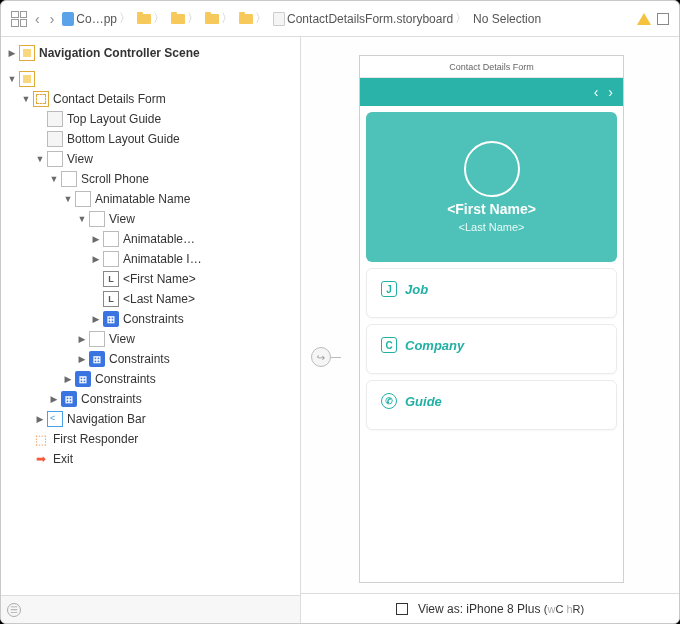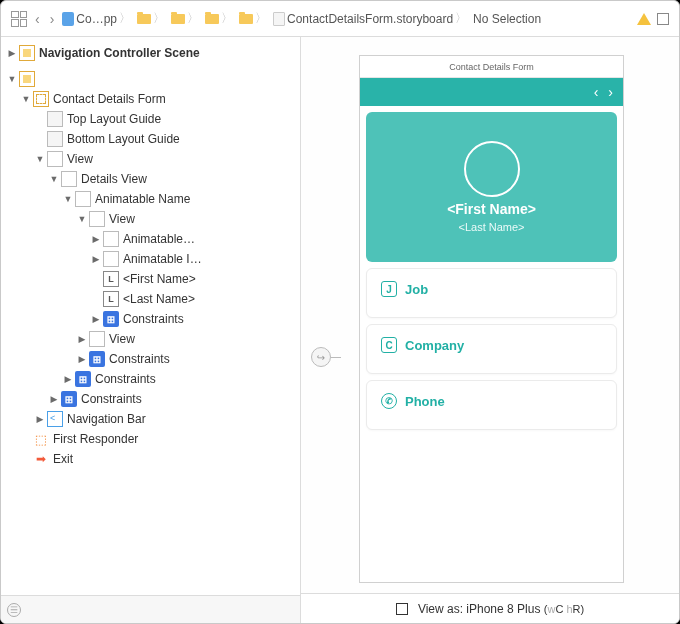--- a/index.html
+++ b/index.html
@@ -56,21 +56,21 @@
 .navbar { height:28px; background:#29b3a9; display:flex; align-items:center; justify-content:flex-end; padding:0 10px; gap:10px;}
 .nav-arrow { color:#fff; font-size:14px;}
 .hero { background:#4ec2b8; height:150px; margin:6px; border-radius:6px; display:flex; flex-direction:column; align-items:center; justify-content:center; gap:4px;}
 .hero-circle { width:56px; height:56px; border:2px solid #fff; border-radius:50%;}
 .hero-name { color:#fff; font-weight:600; font-size:14px;}
 .hero-sub { color:#eafaf8; font-size:11px;}
 .card { background:#fff; margin:6px; border:1px solid #ebebeb; border-radius:6px; padding:12px 14px; box-shadow:0 1px 2px rgba(0,0,0,0.03);}
 .card-head { display:flex; align-items:center; gap:8px; margin-bottom:8px;}
 .card-ic { width:16px; height:16px; border:1.5px solid #22b0a5; border-radius:3px; display:flex; align-items:center; justify-content:center; color:#22b0a5; font-size:10px; font-weight:600;}
 .card-ic.round{ border-radius:50%; font-size:9px;}
-.card-title { color:#22b0a5; font-weight:600; font-size:13px;}
+.card-title { color:#22b0a5; font-weight:600; font-size:13px;font-style:italic;}
 .card-val { color:#8a8a8a; font-size:12px;}
 .view-as { height:30px; border-top:1px solid #dcdcdc; display:flex; align-items:center; justify-content:center; gap:10px; font-size:12px; color:#333;}
 .va-box { width:12px; height:12px; border:1.5px solid #333;}
 .trait { font-size:11px;}
 .w-gray{color:#aaa;}
 </style>
 </head>
 <body>
 
 <div class="window">
@@ -160,21 +160,21 @@
             <span class="gap" style="width:34px"></span>
             <span class="disclosure">▼</span>
             <span class="ic ic-view"></span>
             <span>View</span>
           </div>
 
         <div class="row">
             <span class="gap" style="width:48px"></span>
             <span class="disclosure">▼</span>
             <span class="ic ic-view"></span>
-            <span>Details View</span>
+            <span>Scroll Phone</span>
           </div>
 
         <div class="row">
             <span class="gap" style="width:62px"></span>
             <span class="disclosure">▼</span>
             <span class="ic ic-view"></span>
             <span>Animatable Name</span>
           </div>
 
         <div class="row">
@@ -295,21 +295,21 @@
                 <div class="card">
                   <div class="card-head">
                     <span class="card-ic ">C</span>
                     <span class="card-title">Company</span>
                   </div>
                   <div class="card-val"><company></company></div>
                 </div>
                 <div class="card">
                   <div class="card-head">
                     <span class="card-ic round">✆</span>
-                    <span class="card-title">Phone</span>
+                    <span class="card-title">Guide</span>
                   </div>
                   <div class="card-val"><phone></phone></div>
                 </div>
               </div>
           </div>
         </div>
       </div>
 
       <div class="view-as">
         <span class="va-box"></span>

